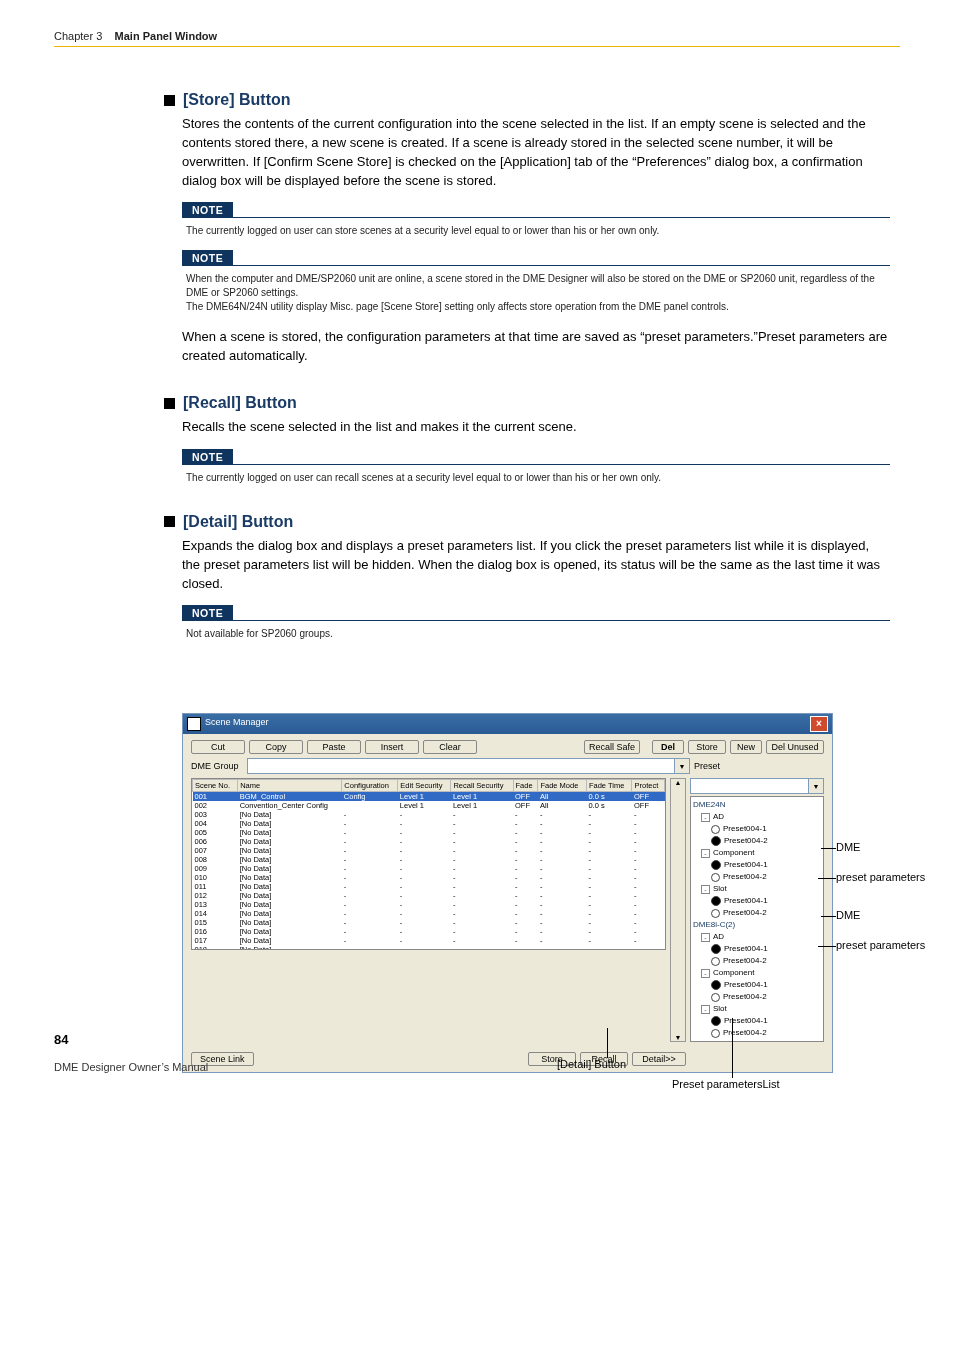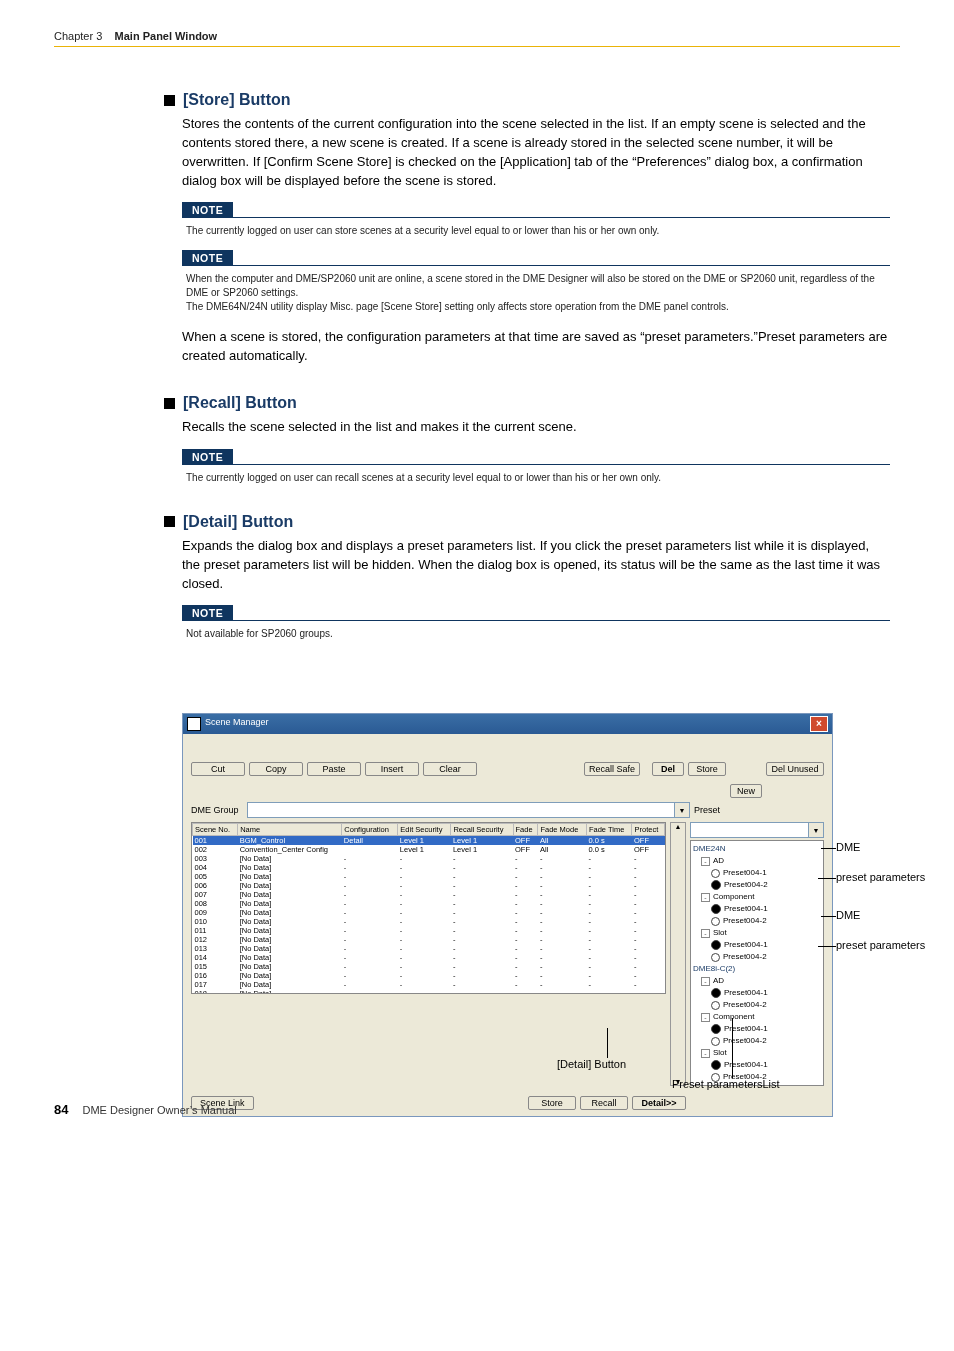--- a/index.html
+++ b/index.html
@@ -328,22 +328,23 @@
     position: absolute;
     width: 1px;
     background: #000;
   }
 
   .footer {
     position: absolute;
     bottom: 30px;
     left: 54px;
     display: flex;
-    align-items: center;
+    align-items: flex-start;
     gap: 14px;
+    flex-direction: column;
   }
   .footer .pageno {
     font-weight: bold;
     font-size: 13px;
   }
   .footer .foot-text {
     font-size: 11px;
     color: #333;
   }
 </style>
@@ -443,21 +444,21 @@
           <span class="sm-btn">Cut</span>
           <span class="sm-btn">Copy</span>
           <span class="sm-btn">Paste</span>
           <span class="sm-btn">Insert</span>
           <span class="sm-btn">Clear</span>
           <span class="sm-spacer"></span>
           <span class="sm-btn" style="width:54px;">Recall Safe</span>
           <span style="width:4px;"></span>
           <span class="sm-btn" style="width:30px;font-weight:bold;">Del</span>
           <span class="sm-btn" style="width:36px;">Store</span>
-          <span class="sm-btn" style="width:30px;margin-top:44px;">New</span>
+          <span class="sm-btn" style="width:30px;">New</span>
           <span class="sm-btn" style="width:56px;">Del Unused</span>
         </div>
 
         <div style="display:flex; gap:4px; padding:0 8px 4px 8px;">
           <div style="flex:1; display:flex; flex-direction:column;">
             <div class="sm-dropdown-row" style="padding:0;">
               <span class="sm-dd-label">DME Group</span>
               <div class="sm-dd">
                 <div class="sm-dd-arrow">▼</div>
               </div>
@@ -481,21 +482,21 @@
                   <th>Fade</th>
                   <th>Fade Mode</th>
                   <th>Fade Time</th>
                   <th>Protect</th>
                 </tr>
               </thead>
               <tbody id="sm-rows">
                   <tr class="sel">
                     <td>001</td>
                     <td>BGM_Control</td>
-                    <td>Detail</td>
+                    <td>Config</td>
                     <td>Level 1</td>
                     <td>Level 1</td>
                     <td>OFF</td>
                     <td>All</td>
                     <td>0.0 s</td>
                     <td>OFF</td>
                   </tr>
                   <tr>
                     <td>002</td>
                     <td>Convention_Center Config</td>
@@ -719,21 +720,21 @@
               <div class="tree-line tree-indent2"><span class="tree-circle-empty"></span><span>Preset004-2</span></div>
             </div>
           </div>
         </div>
 
         <div class="sm-bottom">
           <span class="sm-link-btn">Scene Link</span>
           <span class="sm-spacer"></span>
           <span class="sm-btn" style="width:46px;">Store</span>
           <span class="sm-btn" style="width:46px;">Recall</span>
-          <span class="sm-btn" style="width:52px;font-weight:bold;">Detail&gt;&gt;</span>
+          <span class="sm-btn" style="width:52px;">Detail&gt;&gt;</span>
           <span style="width:134px;"></span>
         </div>
       </div>
 
       <div class="ann" style="left:654px; top:128px;">
         <div class="line-h" style="left:-15px; top:7px; width:15px;"></div>
         <span>DME</span>
       </div>
       <div class="ann" style="left:654px; top:158px;">
         <div class="line-h" style="left:-18px; top:7px; width:18px;"></div>

